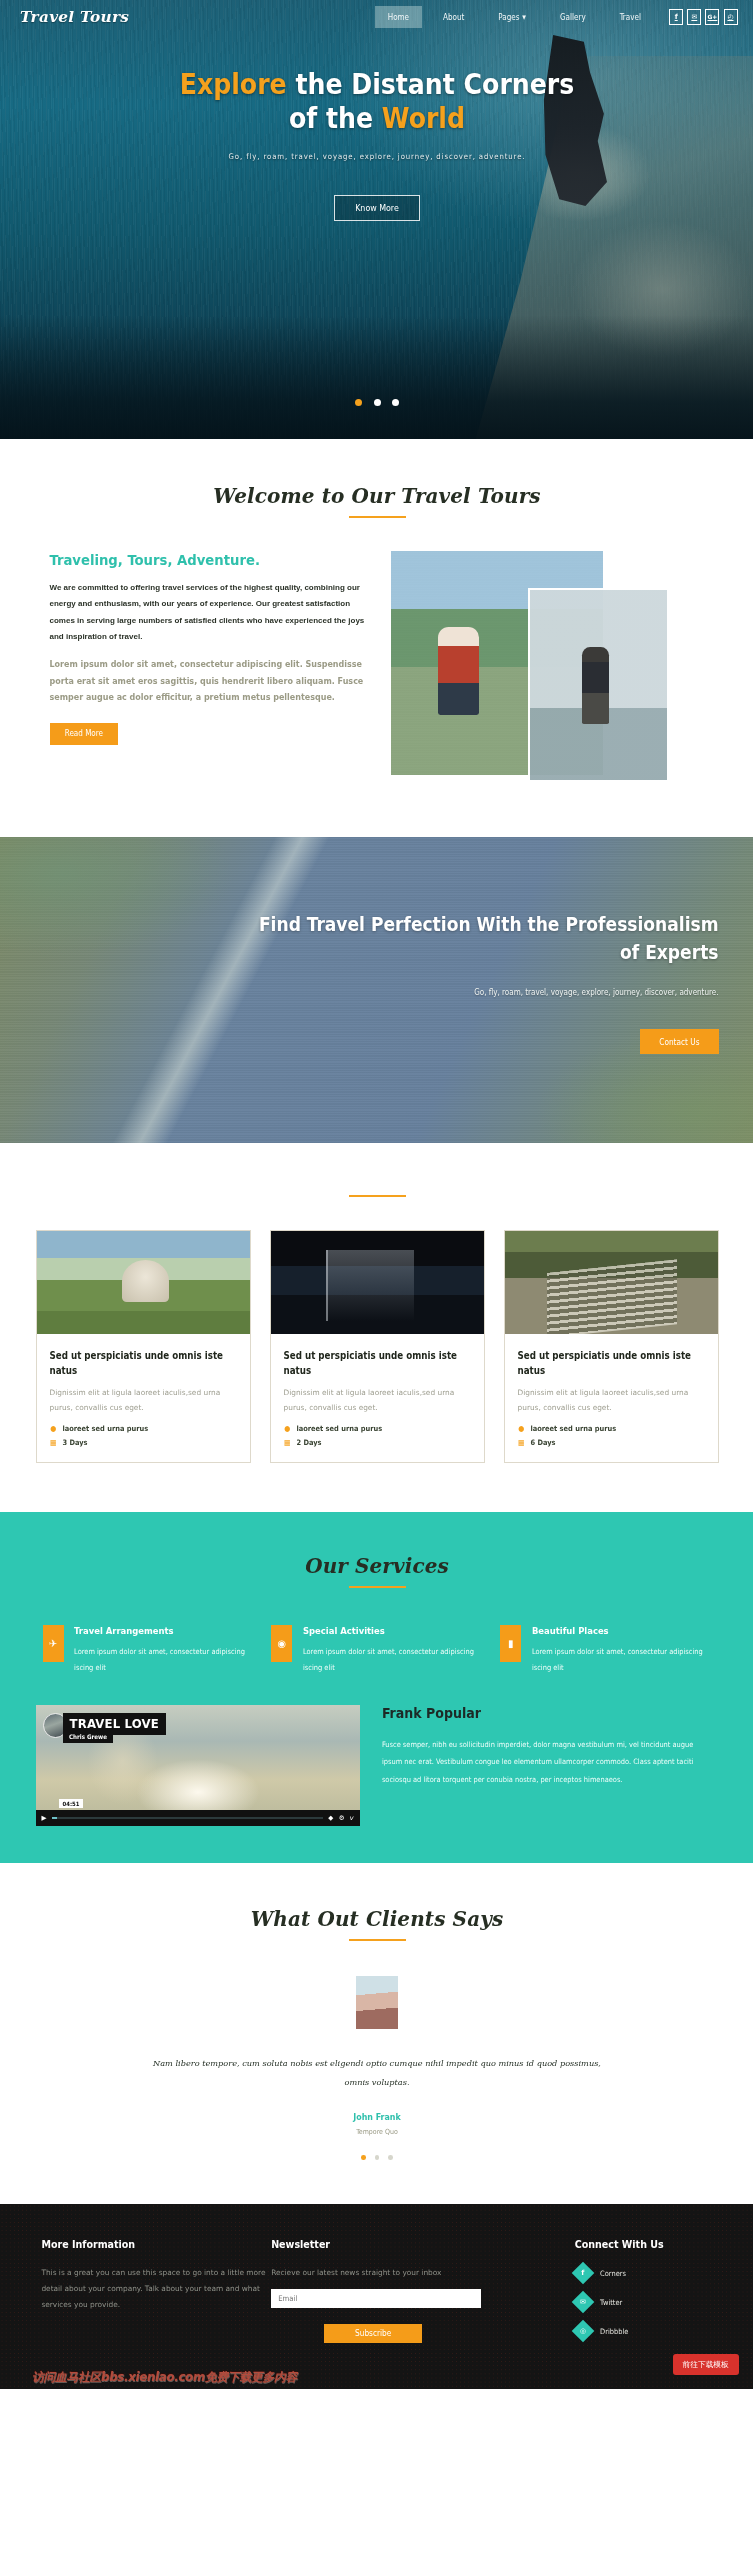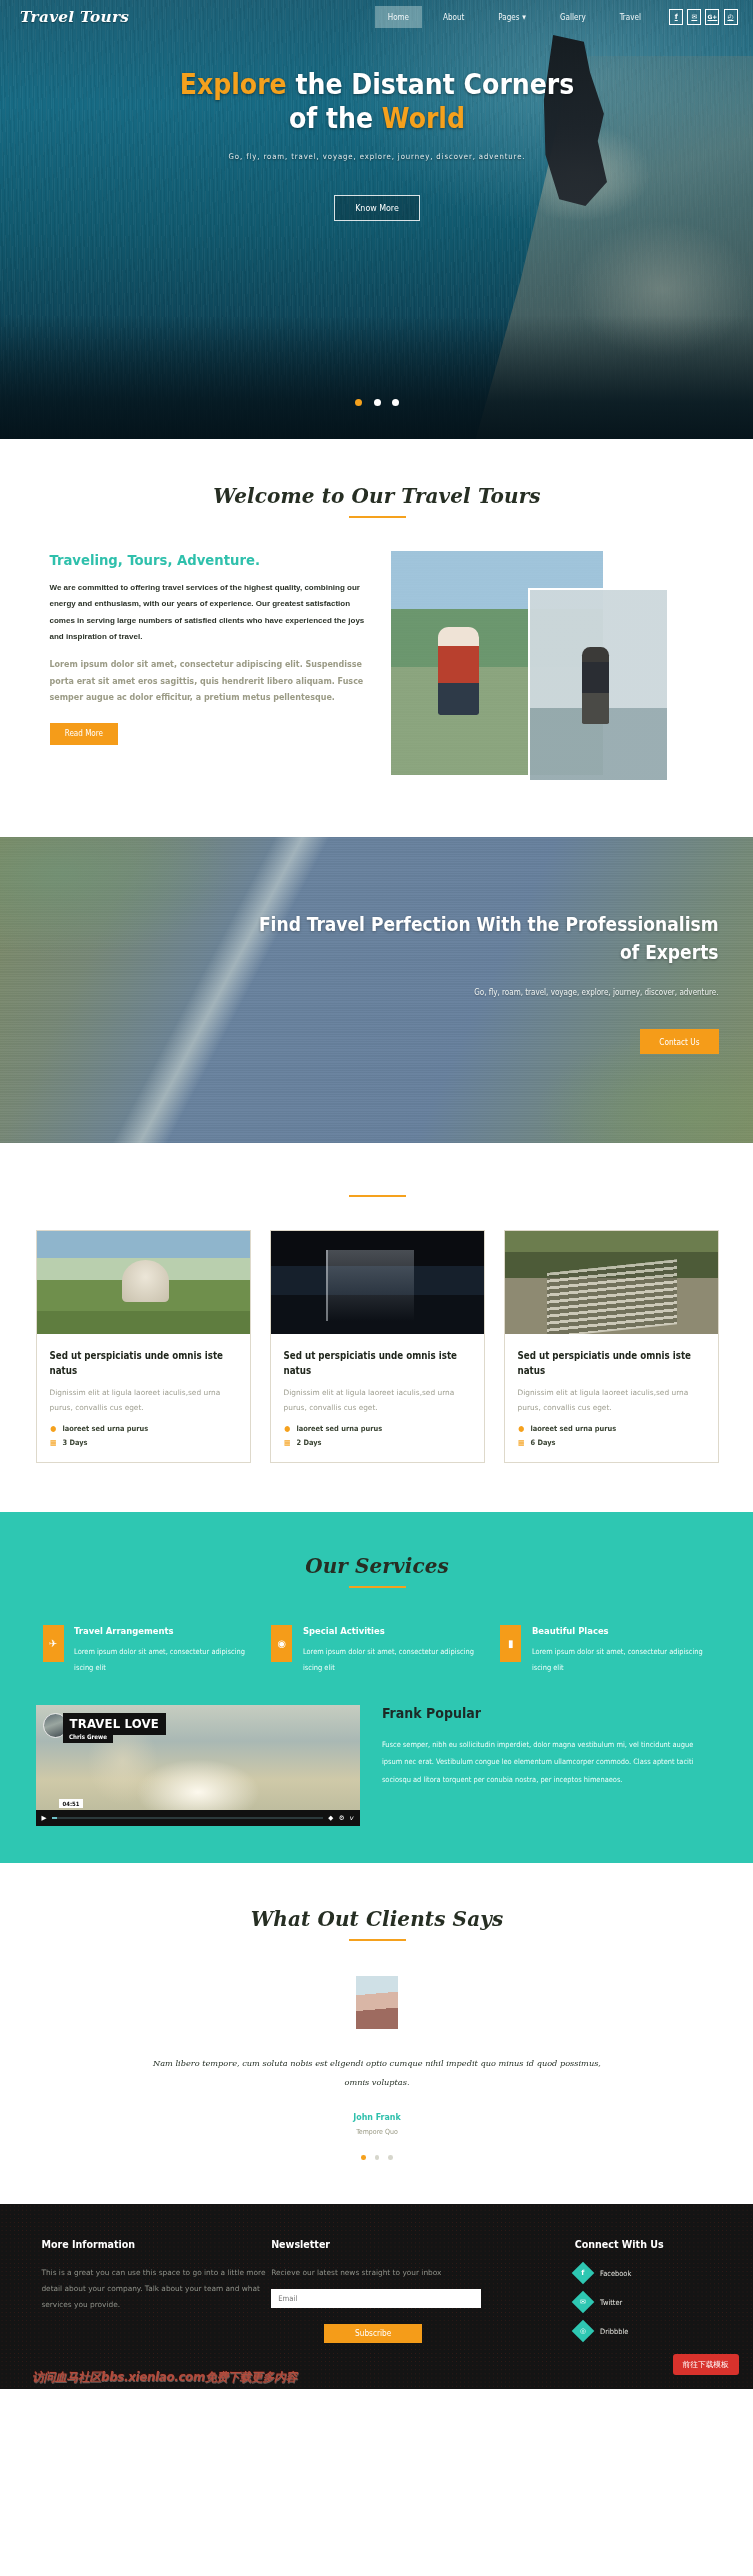--- a/index.html
+++ b/index.html
@@ -550,21 +550,21 @@
           <input class="f-input" type="text" placeholder="Email" style="">
           <button class="f-sub">Subscribe</button>
         </div>
 
         <div class="f-col3">
           <div class="f-h4">Connect With Us</div>
           <a href="#" class="soc-row" style="text-decoration:none">
             <span class="diamond">
                 <span>f</span>
               </span>
-            <span class="soc-label">Facebook</span>
+            <span class="soc-label">Corners</span>
           </a>
           <a href="#" class="soc-row" style="text-decoration:none">
             <span class="diamond">
                 <span>✉</span>
               </span>
             <span class="soc-label">Twitter</span>
           </a>
           <a href="#" class="soc-row" style="text-decoration:none">
             <span class="diamond">
                 <span>◎</span>

